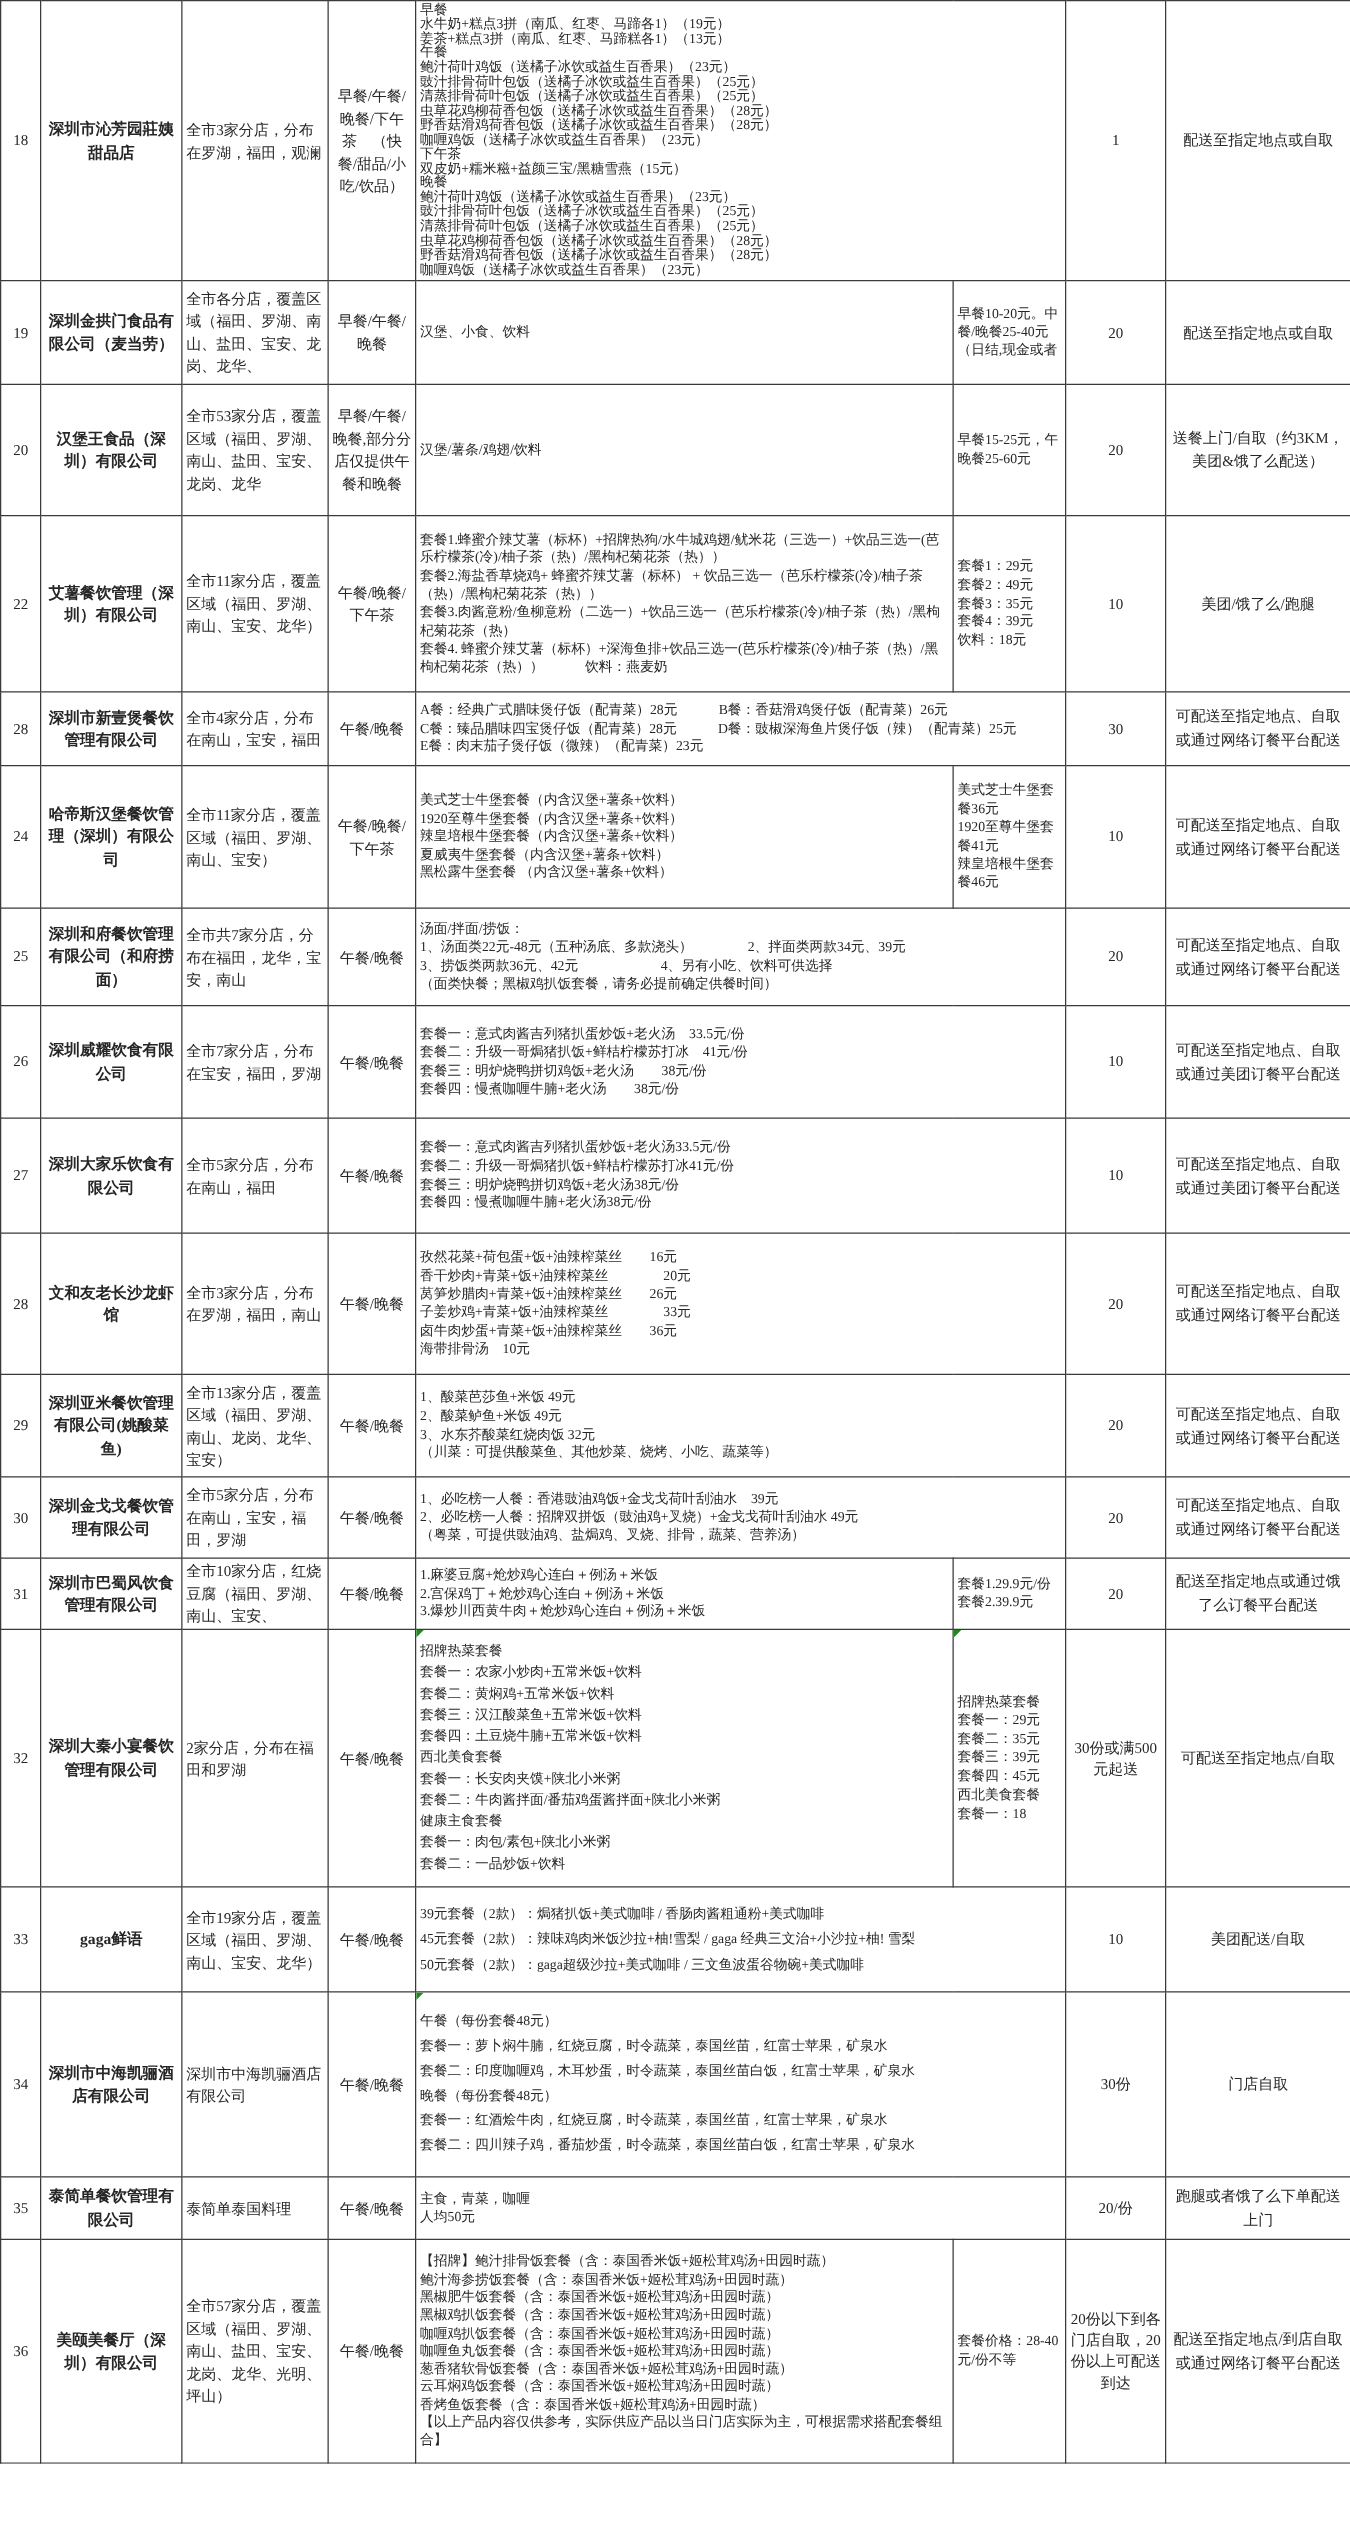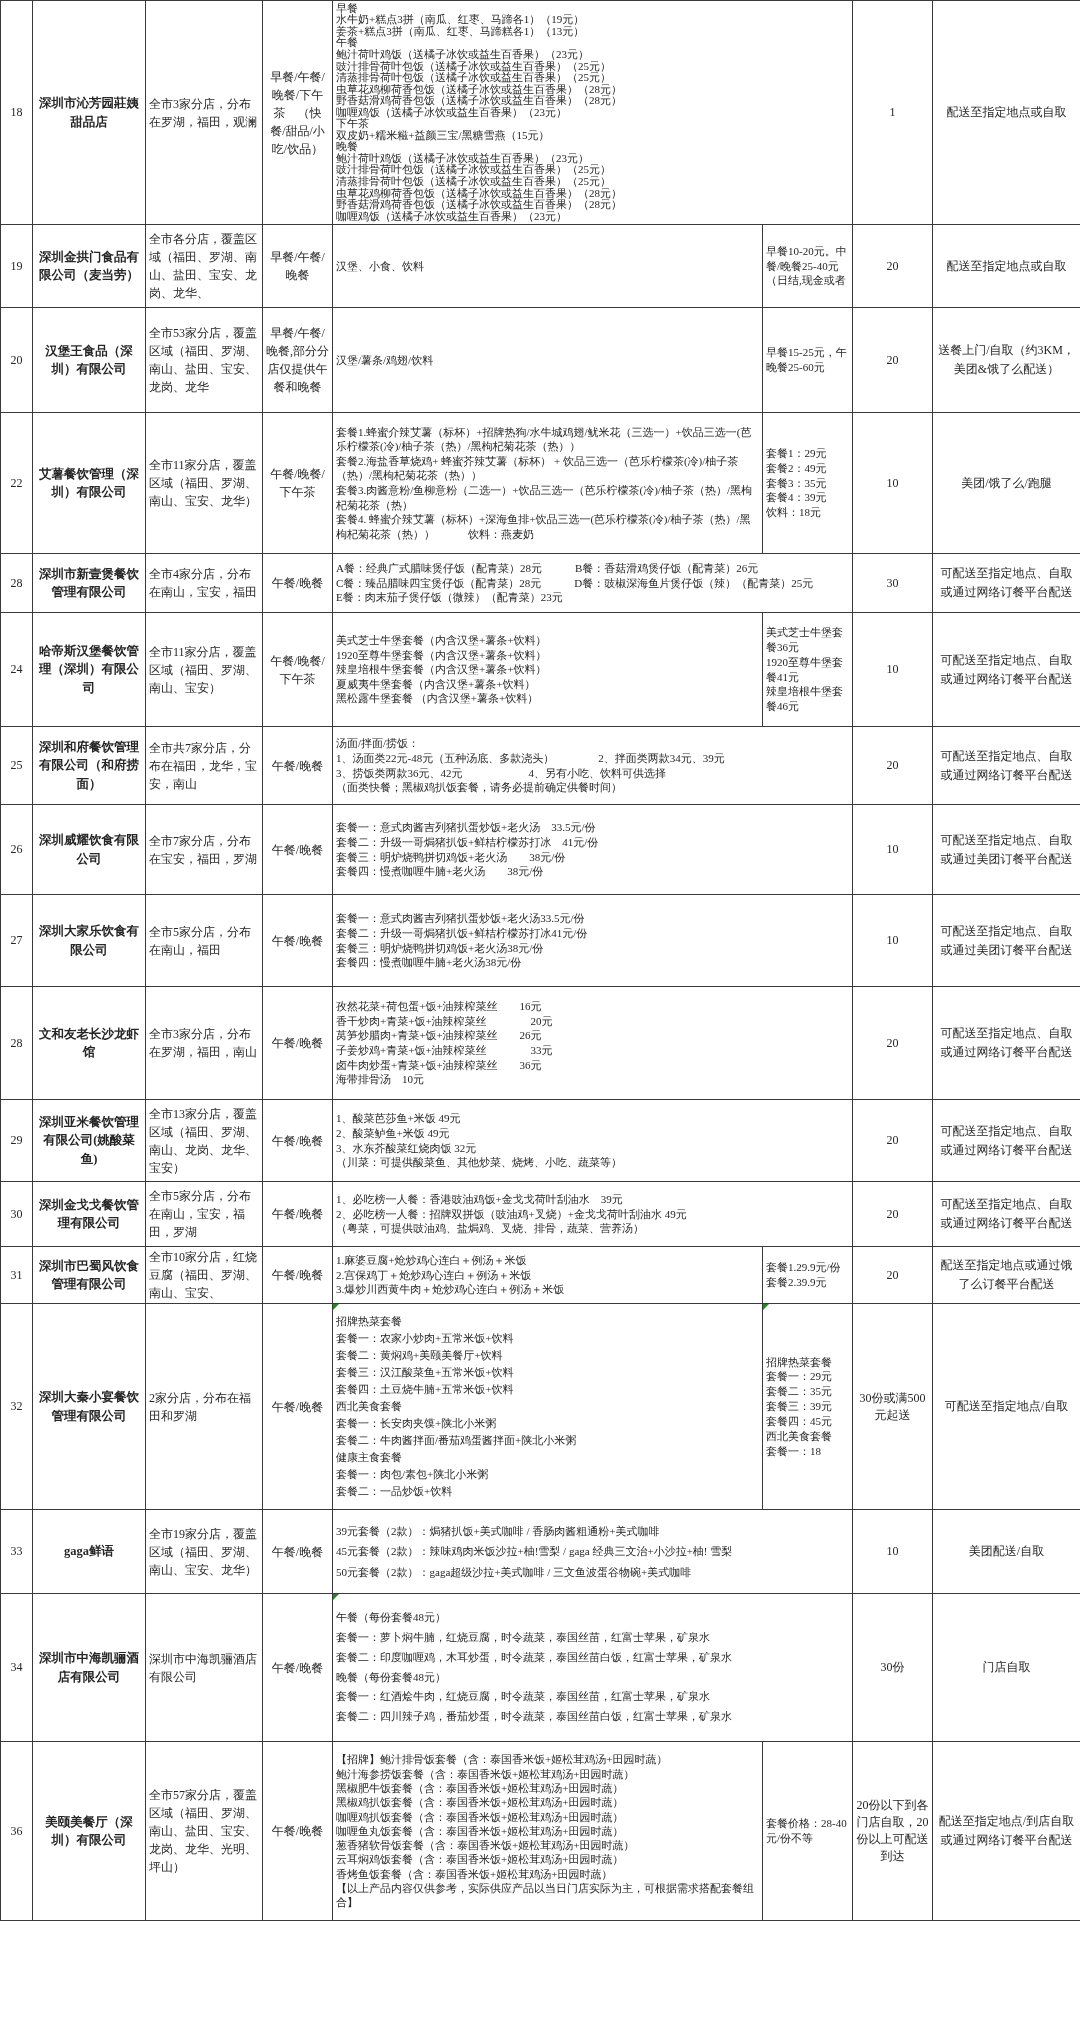--- a/index.html
+++ b/index.html
@@ -263,21 +263,21 @@
         <td class="c-delivery">配送至指定地点或通过饿了么订餐平台配送</td>
       </tr>
       <tr style="height: 206px;">
         <td class="c-no">32</td>
         <td class="c-company">深圳大秦小宴餐饮管理有限公司</td>
         <td class="c-coverage">2家分店，分布在福田和罗湖</td>
         <td class="c-meals">午餐/晚餐</td>
         <td class="c-menu" colspan="1" style="line-height: 1.55;">
           <div class="menu-line">招牌热菜套餐</div>
           <div class="menu-line">套餐一：农家小炒肉+五常米饭+饮料</div>
-          <div class="menu-line">套餐二：黄焖鸡+美颐美餐厅+饮料</div>
+          <div class="menu-line">套餐二：黄焖鸡+五常米饭+饮料</div>
           <div class="menu-line">套餐三：汉江酸菜鱼+五常米饭+饮料</div>
           <div class="menu-line">套餐四：土豆烧牛腩+五常米饭+饮料</div>
           <div class="menu-line">西北美食套餐</div>
           <div class="menu-line">套餐一：长安肉夹馍+陕北小米粥</div>
           <div class="menu-line">套餐二：牛肉酱拌面/番茄鸡蛋酱拌面+陕北小米粥</div>
           <div class="menu-line">健康主食套餐</div>
           <div class="menu-line">套餐一：肉包/素包+陕北小米粥</div>
           <div class="menu-line">套餐二：一品炒饭+饮料</div>
           <span class="corner-marker"></span>
         </td>
@@ -316,20 +316,32 @@
           <div class="menu-line">午餐（每份套餐48元）</div>
           <div class="menu-line">套餐一：萝卜焖牛腩，红烧豆腐，时令蔬菜，泰国丝苗，红富士苹果，矿泉水</div>
           <div class="menu-line">套餐二：印度咖喱鸡，木耳炒蛋，时令蔬菜，泰国丝苗白饭，红富士苹果，矿泉水</div>
           <div class="menu-line">晚餐（每份套餐48元）</div>
           <div class="menu-line">套餐一：红酒烩牛肉，红烧豆腐，时令蔬菜，泰国丝苗，红富士苹果，矿泉水</div>
           <div class="menu-line">套餐二：四川辣子鸡，番茄炒蛋，时令蔬菜，泰国丝苗白饭，红富士苹果，矿泉水</div>
           <span class="corner-marker"></span>
         </td>
         <td class="c-qty">30份</td>
         <td class="c-delivery">门店自取</td>
+      </tr>
+      <tr style="height: 50px;">
+        <td class="c-no">35</td>
+        <td class="c-company">泰简单餐饮管理有限公司</td>
+        <td class="c-coverage">泰简单泰国料理</td>
+        <td class="c-meals">午餐/晚餐</td>
+        <td class="c-menu" colspan="2">
+          <div class="menu-line">主食，青菜，咖喱</div>
+          <div class="menu-line">人均50元</div>
+        </td>
+        <td class="c-qty">20/份</td>
+        <td class="c-delivery">跑腿或者饿了么下单配送上门</td>
       </tr>
       <tr style="height: 179px;">
         <td class="c-no">36</td>
         <td class="c-company">美颐美餐厅（深圳）有限公司</td>
         <td class="c-coverage">全市57家分店，覆盖区域（福田、罗湖、南山、盐田、宝安、龙岗、龙华、光明、坪山）</td>
         <td class="c-meals">午餐/晚餐</td>
         <td class="c-menu" colspan="1" style="line-height: 1.3;">
           <div class="menu-line">【招牌】鲍汁排骨饭套餐（含：泰国香米饭+姬松茸鸡汤+田园时蔬）</div>
           <div class="menu-line">鲍汁海参捞饭套餐（含：泰国香米饭+姬松茸鸡汤+田园时蔬）</div>
           <div class="menu-line">黑椒肥牛饭套餐（含：泰国香米饭+姬松茸鸡汤+田园时蔬）</div>

